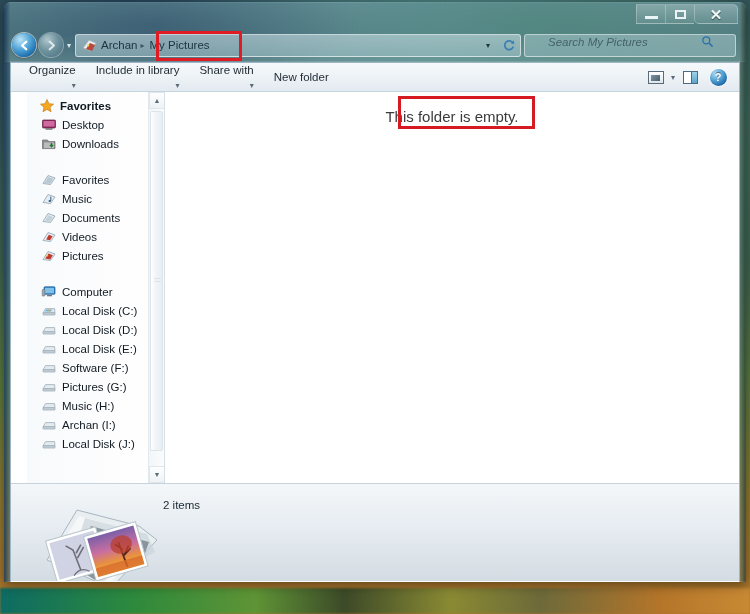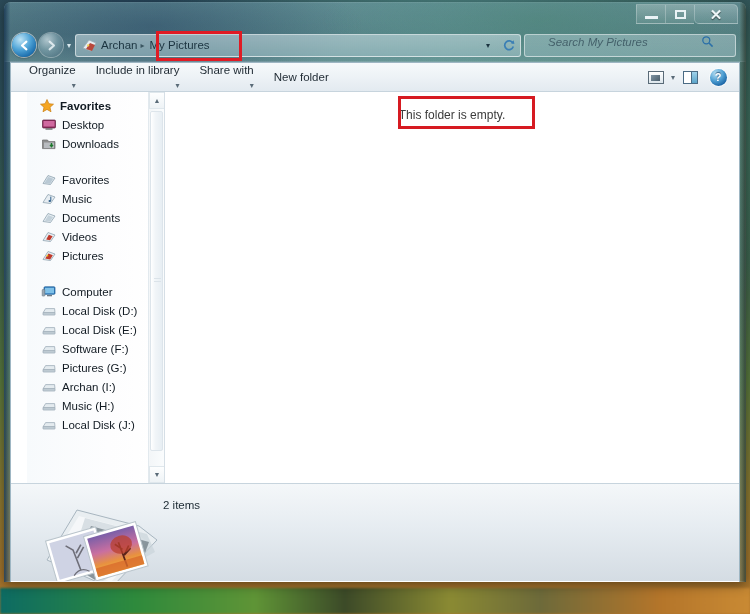--- a/index.html
+++ b/index.html
@@ -258,21 +258,21 @@
     width:7px; height:6px;
     background: repeating-linear-gradient(180deg,#dbe3e9 0 1px, transparent 1px 3px);
   }
 
   
   #filepane {
     flex: 1; position: relative; background: #fff;
     display: flex; justify-content: center; padding-top: 14px;
   }
   #empty-message {
-    font-size: 12px; color: #3b3b3b;
+    font-size: 15px; color: #3b3b3b;
     padding: 2px 6px;
   }
   #empty-highlight {
     position: absolute; left: 233px; top: 4px;
     width: 137px; height: 33px;
     border: 3px solid #d61a21;
     pointer-events: none;
   }
 
   
@@ -504,20 +504,31 @@
                   <rect x="1.2" y="5.5" width="2.6" height="6.6" rx=".6" fill="#9aa7b1" stroke="#6d7a84" stroke-width=".6"></rect>
                   <rect x="6" y="11" width="5" height="1.3" fill="#6d7a84"></rect>
                 </svg>
               </span>
               <span>Computer</span>
             </div>
 
             <div class="nav-row child">
               <span class="nav-ico">
                 <svg width="16" height="15" viewBox="0 0 16 15">
+                  <path d="M2 9.8 L4.6 5.6 H13.6 L14 9.8 Z" fill="#dfe7ec" stroke="#93a4b0" stroke-width=".7"></path>
+                  <rect x="2" y="9.8" width="12" height="2.2" rx=".5" fill="#c6d2da" stroke="#93a4b0" stroke-width=".7"></rect>
+                  <path d="M5 6.4 h6 l-1 2.2 h-6z" fill="#6fb8e0"></path>
+                  <path d="M7 6.6 l2 1.8" stroke="#f0a030" stroke-width="1.1"></path>
+                </svg>
+              </span>
+              <span>Local Disk (C:)</span>
+            </div>
+            <div class="nav-row child">
+              <span class="nav-ico">
+                <svg width="16" height="15" viewBox="0 0 16 15">
                   <path d="M2 9.8 L4.6 5.6 H13.6 L14 9.8 Z" fill="#e4ebef" stroke="#93a4b0" stroke-width=".7"></path>
                   <rect x="2" y="9.8" width="12" height="2.2" rx=".5" fill="#cad5dc" stroke="#93a4b0" stroke-width=".7"></rect>
                 </svg>
               </span>
               <span>Local Disk (D:)</span>
             </div>
             <div class="nav-row child">
               <span class="nav-ico">
                 <svg width="16" height="15" viewBox="0 0 16 15">
                   <path d="M2 9.8 L4.6 5.6 H13.6 L14 9.8 Z" fill="#e4ebef" stroke="#93a4b0" stroke-width=".7"></path>
@@ -544,30 +555,30 @@
               </span>
               <span>Pictures (G:)</span>
             </div>
             <div class="nav-row child">
               <span class="nav-ico">
                 <svg width="16" height="15" viewBox="0 0 16 15">
                   <path d="M2 9.8 L4.6 5.6 H13.6 L14 9.8 Z" fill="#e4ebef" stroke="#93a4b0" stroke-width=".7"></path>
                   <rect x="2" y="9.8" width="12" height="2.2" rx=".5" fill="#cad5dc" stroke="#93a4b0" stroke-width=".7"></rect>
                 </svg>
               </span>
-              <span>Archan (I:)</span>
+              <span>Music (H:)</span>
             </div>
             <div class="nav-row child">
               <span class="nav-ico">
                 <svg width="16" height="15" viewBox="0 0 16 15">
                   <path d="M2 9.8 L4.6 5.6 H13.6 L14 9.8 Z" fill="#e4ebef" stroke="#93a4b0" stroke-width=".7"></path>
                   <rect x="2" y="9.8" width="12" height="2.2" rx=".5" fill="#cad5dc" stroke="#93a4b0" stroke-width=".7"></rect>
                 </svg>
               </span>
-              <span>Music (H:)</span>
+              <span>Archan (I:)</span>
             </div>
             <div class="nav-row child">
               <span class="nav-ico">
                 <svg width="16" height="15" viewBox="0 0 16 15">
                   <path d="M2 9.8 L4.6 5.6 H13.6 L14 9.8 Z" fill="#e4ebef" stroke="#93a4b0" stroke-width=".7"></path>
                   <rect x="2" y="9.8" width="12" height="2.2" rx=".5" fill="#cad5dc" stroke="#93a4b0" stroke-width=".7"></rect>
                 </svg>
               </span>
               <span>Local Disk (J:)</span>
             </div>

